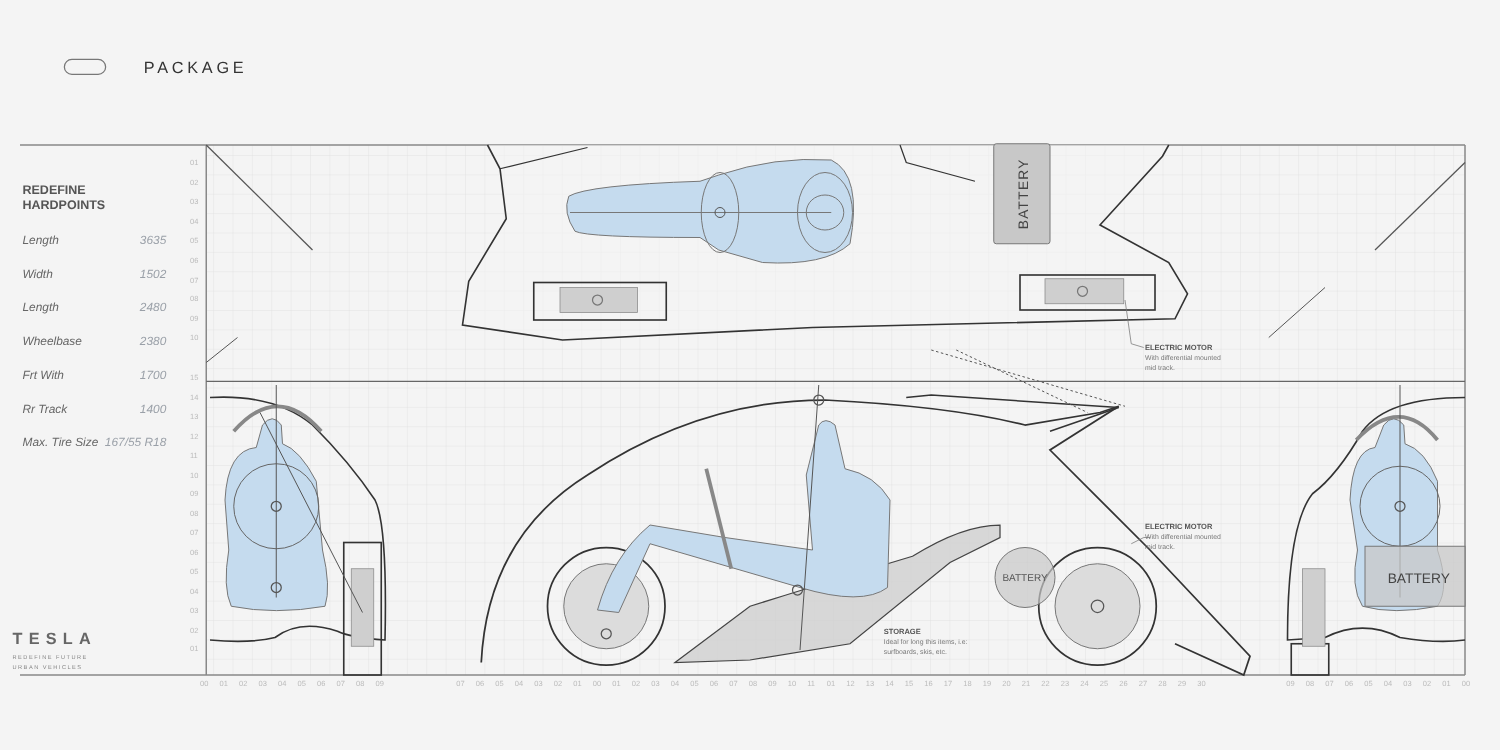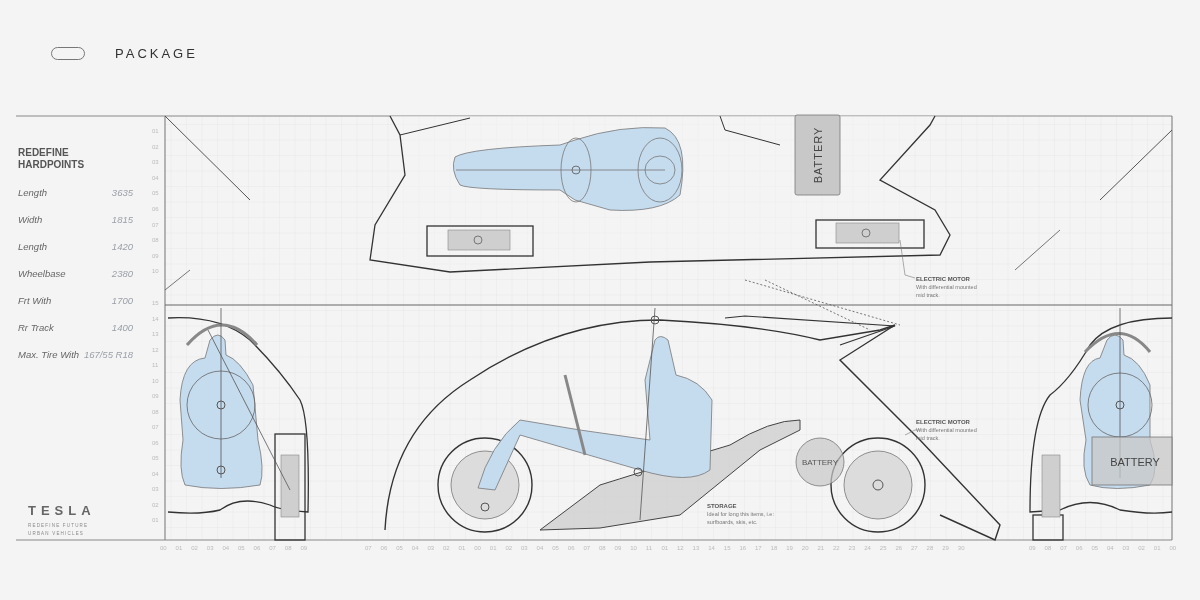--- a/index.html
+++ b/index.html
@@ -5,21 +5,21 @@
   html, body { margin:0; padding:0; }
   body { width:1200px; height:600px; background:#f4f4f4; position:relative; overflow:hidden; font-family:"Liberation Sans", sans-serif; color:#333; }
   .header { position:absolute; left:51px; top:46px; display:flex; align-items:center; }
   .pill { width:34px; height:13px; border:1.5px solid #777; border-radius:8px; box-sizing:border-box; }
   .title { margin-left:30px; font-size:13px; letter-spacing:3px; color:#333; }
   .specs { position:absolute; left:18px; top:147px; width:115px; }
   .specs h2 { margin:0 0 9px 0; font-size:10px; font-weight:bold; color:#555; line-height:12px; }
   .spec-row { display:flex; justify-content:space-between; font-style:italic; font-size:9.5px; line-height:11px;margin-top:16px; }
   .spec-row .k { color:#666; }
   .spec-row .v { color:#9aa0a8; }
-  .brand { position:absolute; left:28px; top:503px; }
+  .brand { position:absolute; left:10px; top:503px; }
   .brand .logo { font-size:13px; letter-spacing:5px; color:#666; font-weight:bold; }
   .brand .tag { font-size:4.5px; letter-spacing:1.2px; color:#888; line-height:8px; margin-top:4px; }
   .drawing { position:absolute; left:0; top:0; }
   .ann { position:absolute; font-size:5.5px; color:#777; line-height:8px; }
   .ann .t { font-weight:bold; color:#555; font-size:6px; }
   .ticks { position:absolute; font-size:6px; color:#bbb; }
 </style>
 </head>
 <body>
 
@@ -30,40 +30,40 @@
 
 <div class="specs">
   <h2><span>REDEFINE</span><br><span>HARDPOINTS</span></h2>
   <div id="spec-rows">
       <div class="spec-row">
         <span class="k">Length</span>
         <span class="v">3635</span>
       </div>
       <div class="spec-row">
         <span class="k">Width</span>
-        <span class="v">1815</span>
+        <span class="v">1502</span>
       </div>
       <div class="spec-row">
         <span class="k">Length</span>
-        <span class="v">1420</span>
+        <span class="v">2480</span>
       </div>
       <div class="spec-row">
         <span class="k">Wheelbase</span>
         <span class="v">2380</span>
       </div>
       <div class="spec-row">
         <span class="k">Frt With</span>
         <span class="v">1700</span>
       </div>
       <div class="spec-row">
         <span class="k">Rr Track</span>
         <span class="v">1400</span>
       </div>
       <div class="spec-row">
-        <span class="k">Max. Tire With</span>
+        <span class="k">Max. Tire Size</span>
         <span class="v">167/55 R18</span>
       </div>
     </div>
 </div>
 
 <div class="brand">
   <div class="logo">TESLA</div>
   <div class="tag"><span>REDEFINE FUTURE</span><br><span>URBAN VEHICLES</span></div>
 </div>
 

